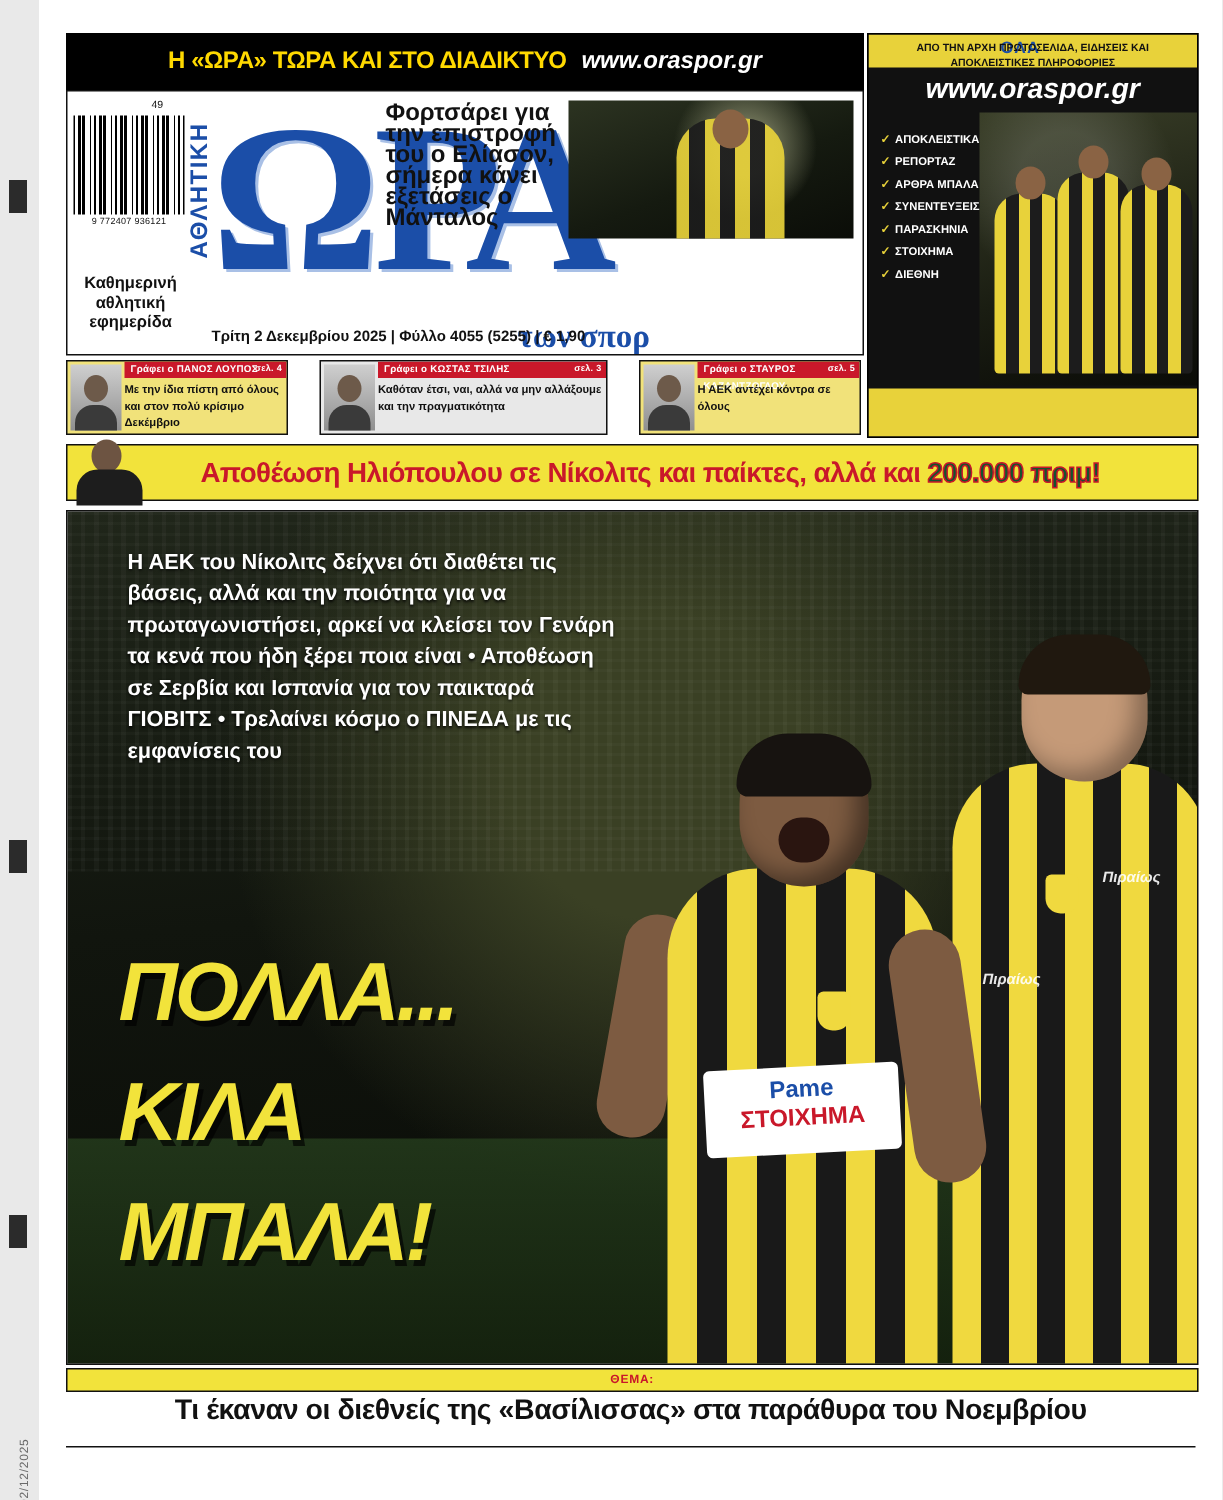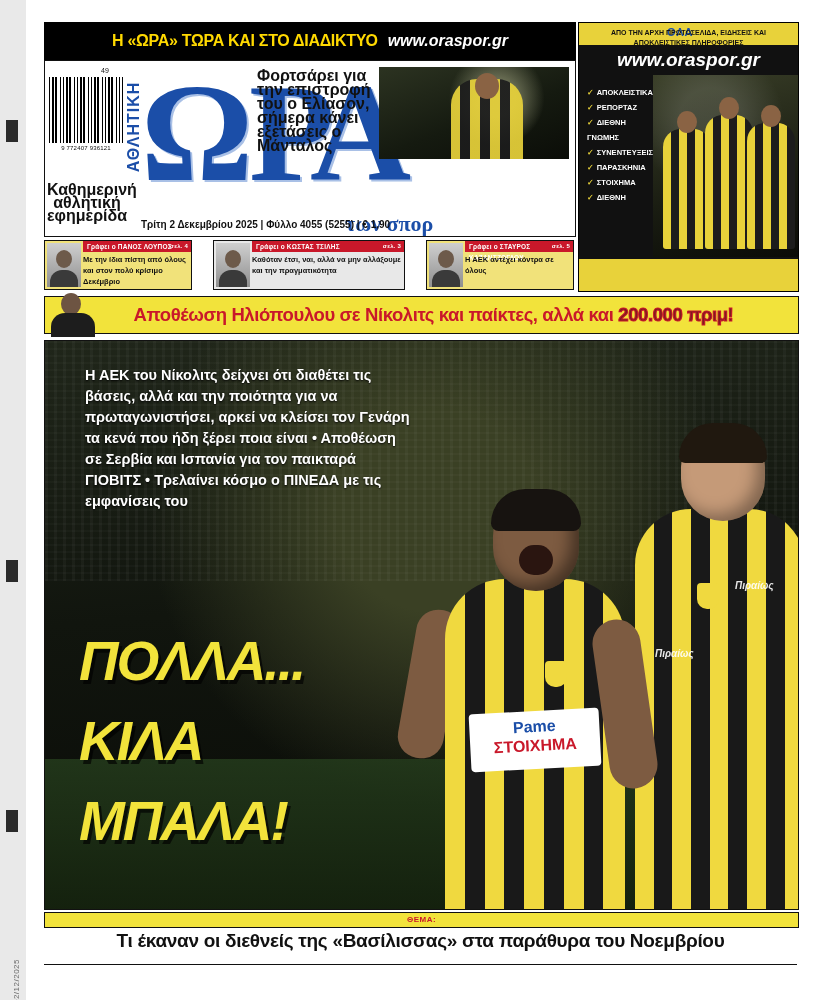--- a/index.html
+++ b/index.html
@@ -114,21 +114,21 @@
   .barcode-top {
     position: absolute;
     left: 52px; top: 0px;
     font-size: 7px;
     color: #111;
   }
   .daily-label {
     position: absolute;
     left: 2px; top: 122px;
     width: 80px;
-    font-size: 16px;
+    font-size: 11px;
     font-weight: bold;
     color: #111;
     line-height: 13px;
     text-align: center;
   }
   .athletiki {
     position: absolute;
     left: 80px; top: 30px;
     width: 24px;
     transform: rotate(-90deg);
@@ -409,21 +409,21 @@
     width: 100%;
     text-align: center;
     font-size: 18.5px;
     font-weight: bold;
     color: #c9182a;
     letter-spacing: -0.4px;
     padding-left: 24px;
     box-sizing: border-box;
   }
   .banner-text .yellowout {
-    color: #7f1d1d;
+    color: #14532d;
     -webkit-text-stroke: 1px #c9182a;
     text-shadow: 0 0 0 #c9182a;
   }
 
   
   .main-block {
     position: absolute;
     left: 18px; top: 340px;
     width: 753px; height: 568px;
     border: 1px solid #111;
@@ -677,21 +677,21 @@
         <div class="rp-p rp-p2"></div>
         <div class="rp-p rp-p3"></div>
         <div class="rp-h rp-h1"></div>
         <div class="rp-h rp-h2"></div>
         <div class="rp-h rp-h3"></div>
       </div>
 
       <div class="rp-list">
         <div>ΑΠΟΚΛΕΙΣΤΙΚΑ</div>
         <div>ΡΕΠΟΡΤΑΖ</div>
-        <div>ΔΙΕΘΝΗ ΓΝΩΜΗΣ</div>
+        <div>ΑΡΘΡΑ ΜΠΑΛΑ</div>
         <div>ΣΥΝΕΝΤΕΥΞΕΙΣ</div>
         <div>ΠΑΡΑΣΚΗΝΙΑ</div>
         <div>ΣΤΟΙΧΗΜΑ</div>
         <div>ΔΙΕΘΝΗ</div>
       </div>
 
       <div class="rp-bottom"></div>
       <div class="rp-bottom-txt">ΑΠΟ ΤΗΝ ΑΡΧΗ ΠΡΩΤΟΣΕΛΙΔΑ, ΕΙΔΗΣΕΙΣ ΚΑΙ ΑΠΟΚΛΕΙΣΤΙΚΕΣ ΠΛΗΡΟΦΟΡΙΕΣ</div>
     </div>
 

